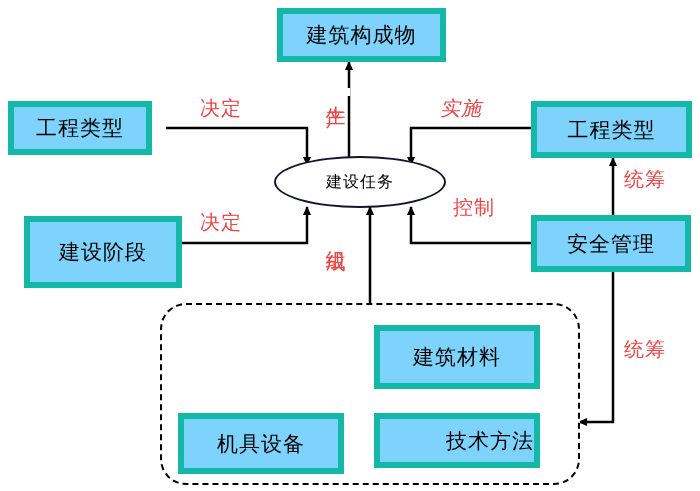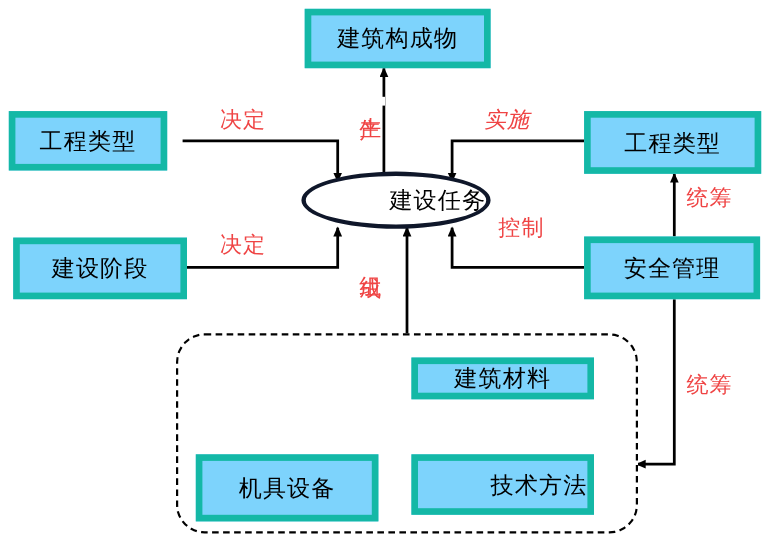--- a/index.html
+++ b/index.html
@@ -25,28 +25,28 @@
     justify-content: center;
     color: #000000;
     font-size: 21px;
     letter-spacing: 1px;
     white-space: nowrap;
     z-index: 3;
   }
   .ellipse {
     position: absolute;
     box-sizing: border-box;
-    border: 4px solid #0f172a;
+    border: 2px solid #0f172a;
     background: #ffffff;
     border-radius: 50%;
     display: flex;
     align-items: center;
-    justify-content: flex-end;
+    justify-content: center;
     color: #000000;
-    font-size: 21px;
+    font-size: 16px;
     letter-spacing: 1px;
     white-space: nowrap;
     z-index: 3;
   }
   .group-box {
     position: absolute;
     box-sizing: border-box;
     border: 2px dashed #000000;
     border-radius: 26px;
     background: #ffffff;
@@ -117,30 +117,30 @@
   </div>
 
   <div class="ellipse" style="left:274px; top:156px; width:172px; height:52px;">
     <span>建设任务</span>
   </div>
 
   <div class="node" style="left:531px; top:101px; width:161px; height:57px;">
     <span>工程类型</span>
   </div>
 
-  <div class="node" style="left:12px; top:216px; width:158px; height:56px;">
+  <div class="node" style="left:24px; top:216px; width:158px; height:72px;">
     <span>建设阶段</span>
   </div>
 
   <div class="node" style="left:531px; top:215px; width:160px; height:57px;">
     <span>安全管理</span>
   </div>
 
 
-  <div class="node" style="left:374px; top:325px; width:166px; height:38px;">
+  <div class="node" style="left:374px; top:325px; width:166px; height:64px;">
     <span>建筑材料</span>
   </div>
 
   <div class="node" style="left:178px; top:413px; width:166px; height:61px;">
     <span>机具设备</span>
   </div>
 
   <div class="node" style="left:374px; top:413px; width:166px; height:55px;justify-content:flex-end;">
     <span>技术方法</span>
   </div>

